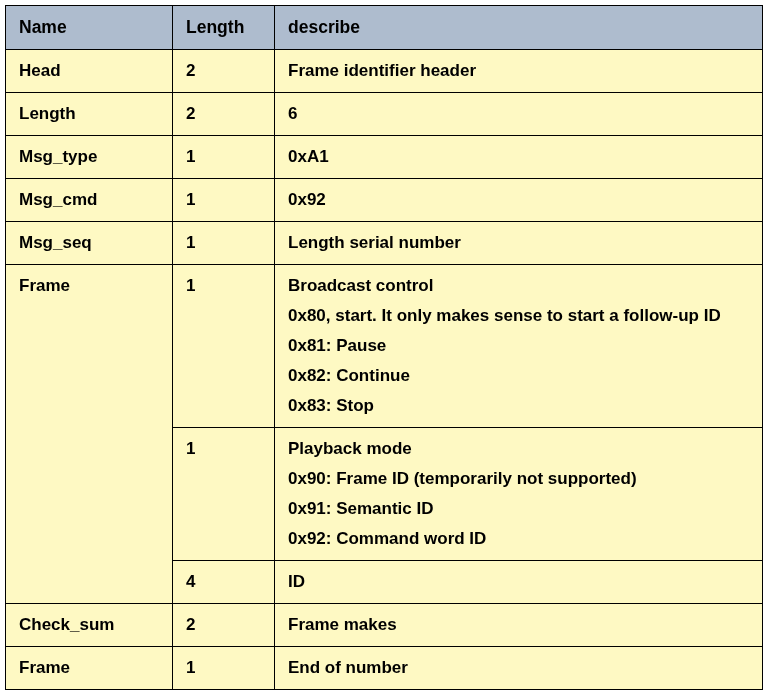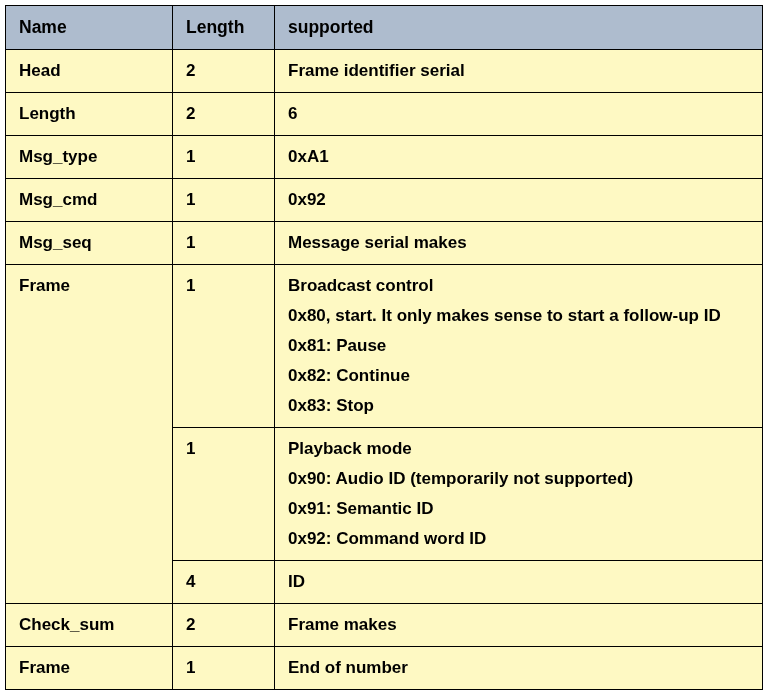--- a/index.html
+++ b/index.html
@@ -86,30 +86,30 @@
     <colgroup>
       <col class="col-name">
       <col class="col-length">
       <col class="col-desc">
     </colgroup>
 
     <thead>
       <tr>
         <th>Name</th>
         <th>Length</th>
-        <th>supported</th>
+        <th>describe</th>
       </tr>
     </thead>
 
     <tbody>
 
       <tr>
         <td>Head</td>
         <td>2</td>
-        <td>Frame identifier serial</td>
+        <td>Frame identifier header</td>
       </tr>
 
       <tr>
         <td>Length</td>
         <td>2</td>
         <td>6</td>
       </tr>
 
       <tr>
         <td>Msg_type</td>
@@ -119,37 +119,37 @@
 
       <tr>
         <td>Msg_cmd</td>
         <td>1</td>
         <td>0x92</td>
       </tr>
 
       <tr>
         <td>Msg_seq</td>
         <td>1</td>
-        <td>Message serial makes</td>
+        <td>Length serial number</td>
       </tr>
 
       <tr>
         <td class="cell-rowspan-name" rowspan="3">Frame</td>
         <td>1</td>
         <td class="cell-multiline">Broadcast control
 0x80, start. It only makes sense to start a follow-up ID
 0x81: Pause
 0x82: Continue
 0x83: Stop</td>
       </tr>
 
       <tr>
         <td>1</td>
         <td class="cell-multiline">Playback mode
-0x90: Audio ID (temporarily not supported)
+0x90: Frame ID (temporarily not supported)
 0x91: Semantic ID
 0x92: Command word ID</td>
       </tr>
 
       <tr>
         <td>4</td>
         <td>ID</td>
       </tr>
 
       <tr>

